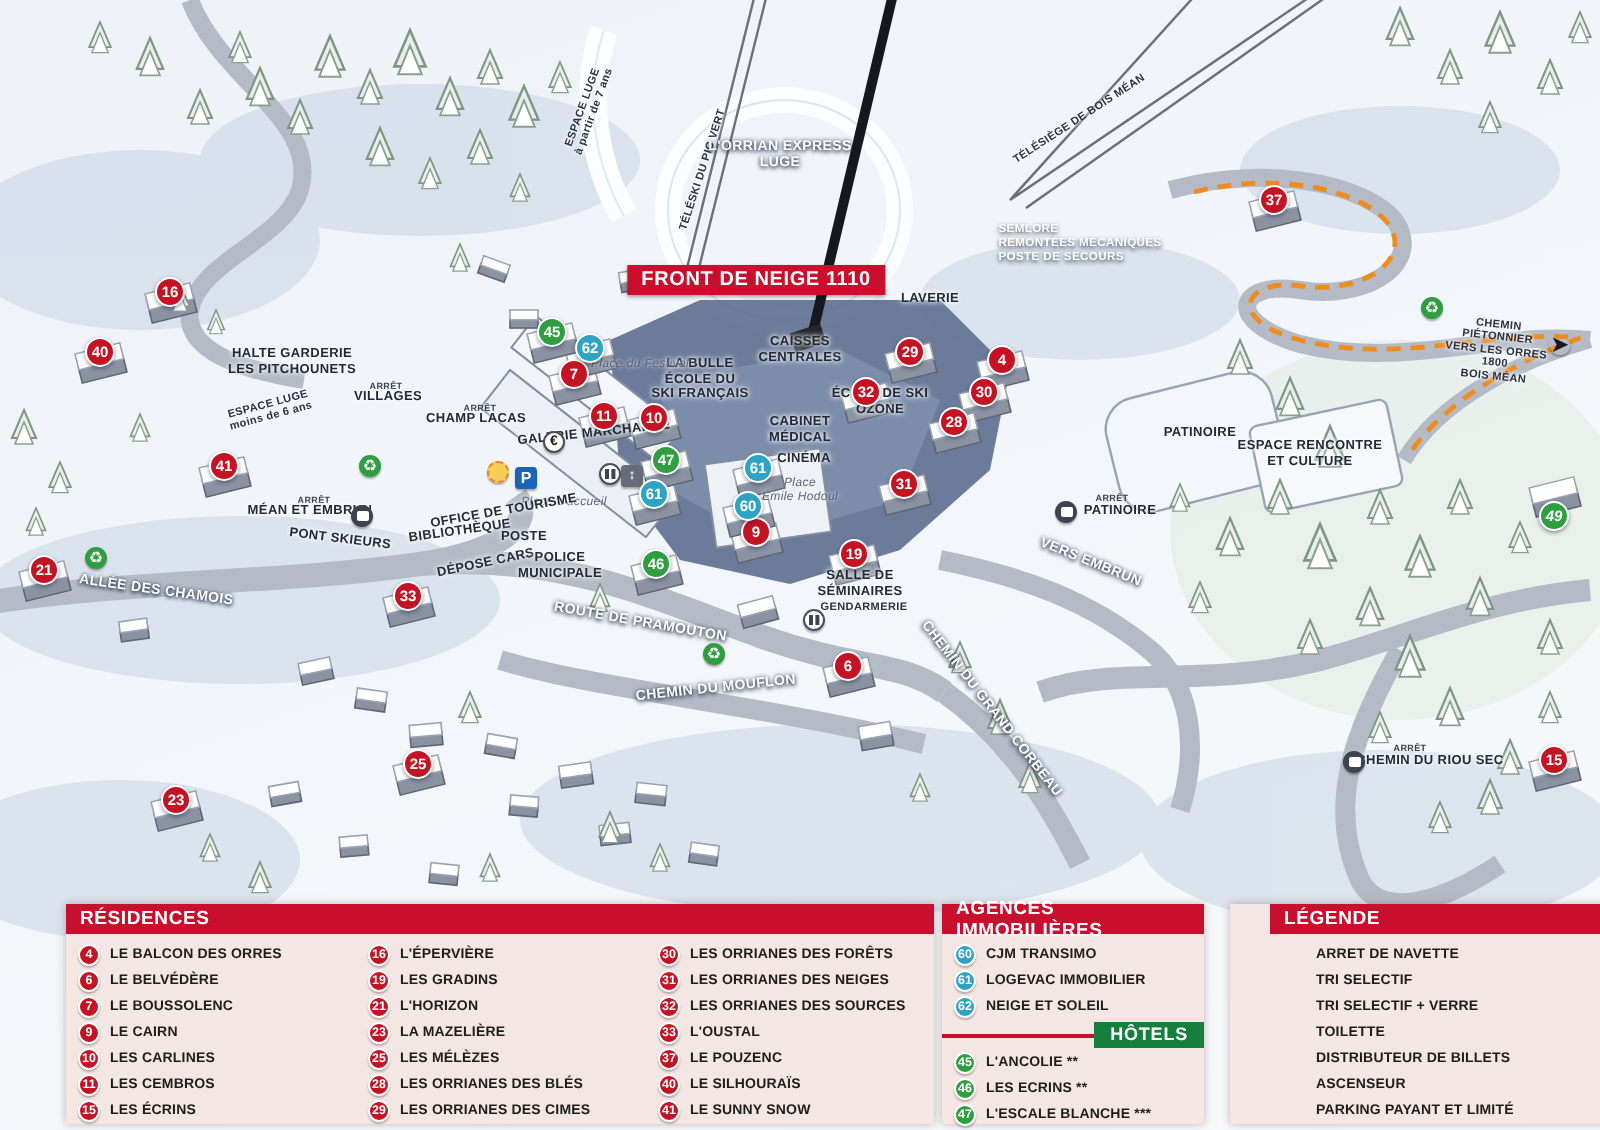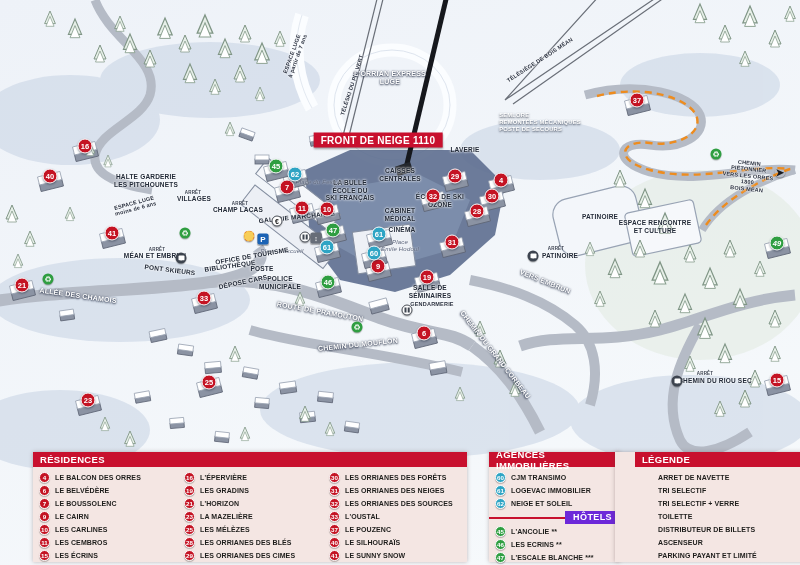--- a/index.html
+++ b/index.html
@@ -57,26 +57,26 @@
   .pbody{padding:4px 6px 2px 6px;box-sizing:border-box;}
   .prow{display:flex;align-items:center;gap:5px;height:13px;}
   .num{width:11px;height:11px;border-radius:50%;border:1px solid #fff;box-sizing:border-box;
        color:#fff;font-size:6.2px;font-weight:bold;display:flex;align-items:center;justify-content:center;flex:none;
        box-shadow:0 1px 1px rgba(0,0,0,.25);}
   .plabel{font-size:7px;font-weight:bold;color:#1d1d1b;letter-spacing:.1px;white-space:nowrap;}
   #panel-res{left:33px;width:434px;}
   #panel-res .pbody{display:grid;grid-template-rows:repeat(7,13px);grid-auto-flow:column;
                     grid-template-columns:145px 145px 1fr;}
   #panel-res .num{background:#c41323;}
-  #panel-agn{left:489px;width:131px;}
+  #panel-agn{left:471px;width:131px;}
   #panel-agn .num{background:#2ea4c4;}
   #panel-agn .hotels .num{background:#2f9e41;}
   .hotels-bar{display:flex;align-items:center;height:13px;margin:1px -6px 1px -6px;}
   .hotels-line{flex:1;height:2px;background:#c8102e;}
-  .hotels-title{background:#6d28d9;color:#fff;font-size:9px;font-weight:bold;
+  .hotels-title{background:#15803d;color:#fff;font-size:9px;font-weight:bold;
                 padding:1px 8px 2px 8px;letter-spacing:.4px;}
   #panel-leg{left:615px;width:180px;padding-left:20px;}
   #panel-leg .prow{gap:6px;}
 </style>
 </head>
 <body>
 
 <div id="stage">
 
   <svg id="backdrop" width="800" height="565" viewBox="0 0 800 565">
@@ -587,21 +587,21 @@
         <span class="mk blue" style="left: 379px; top: 234px;">61</span>
 
         <span class="mk blue" style="left: 374px; top: 253px;">60</span>
 
         <span class="mk green" style="left: 276px; top: 166px;">45</span>
 
         <span class="mk green" style="left: 333px; top: 230px;">47</span>
 
         <span class="mk green" style="left: 328px; top: 282px;">46</span>
 
-        <span class="mk green" style="left: 777px; top: 243px; font-style: italic;">49</span>
+        <span class="mk green" style="left: 777px; top: 258px; font-style: italic;">49</span>
       </div>
   </div>
 
   <div class="panel" id="panel-res">
     <div class="phead">
       <span>RÉSIDENCES</span>
     </div>
     <div class="pbody">
 
         <div class="prow">

